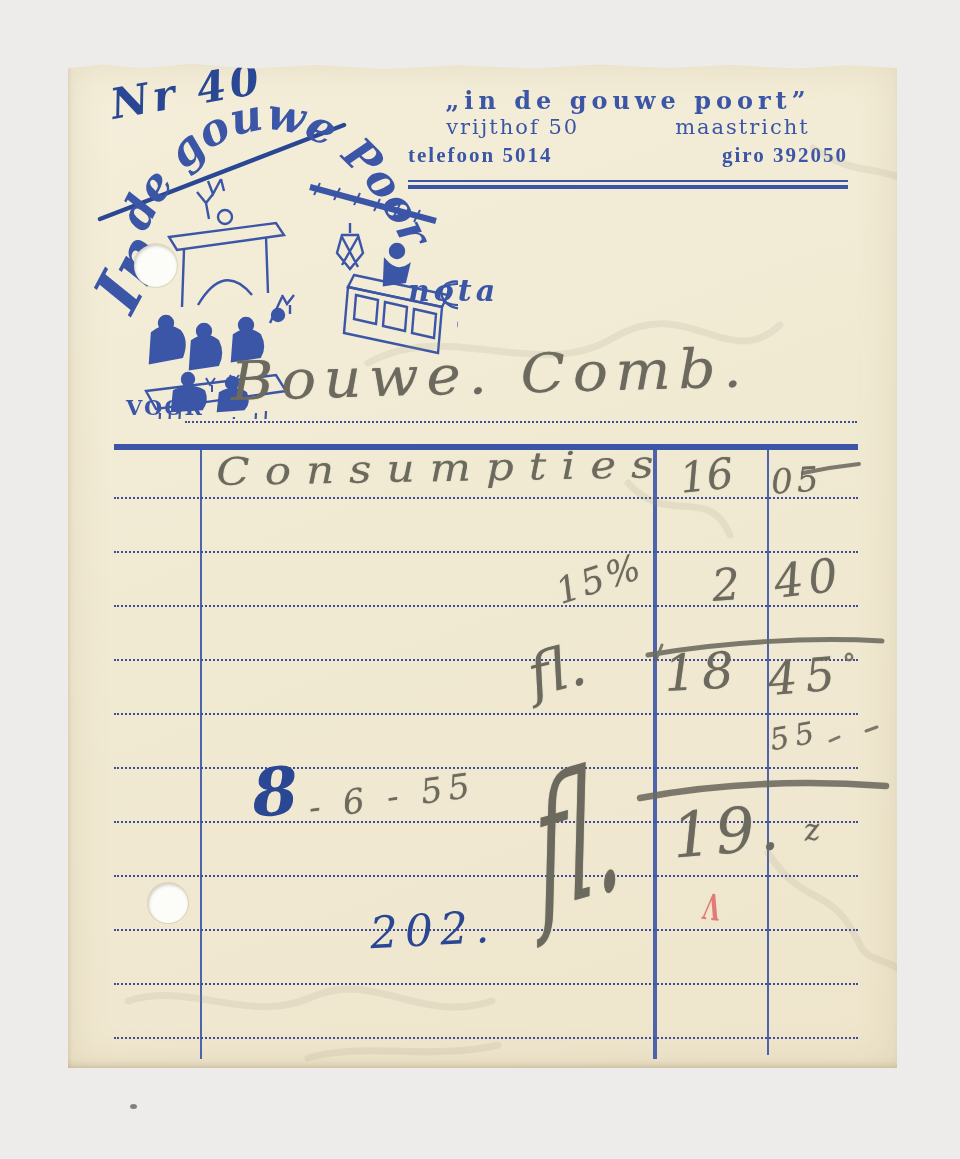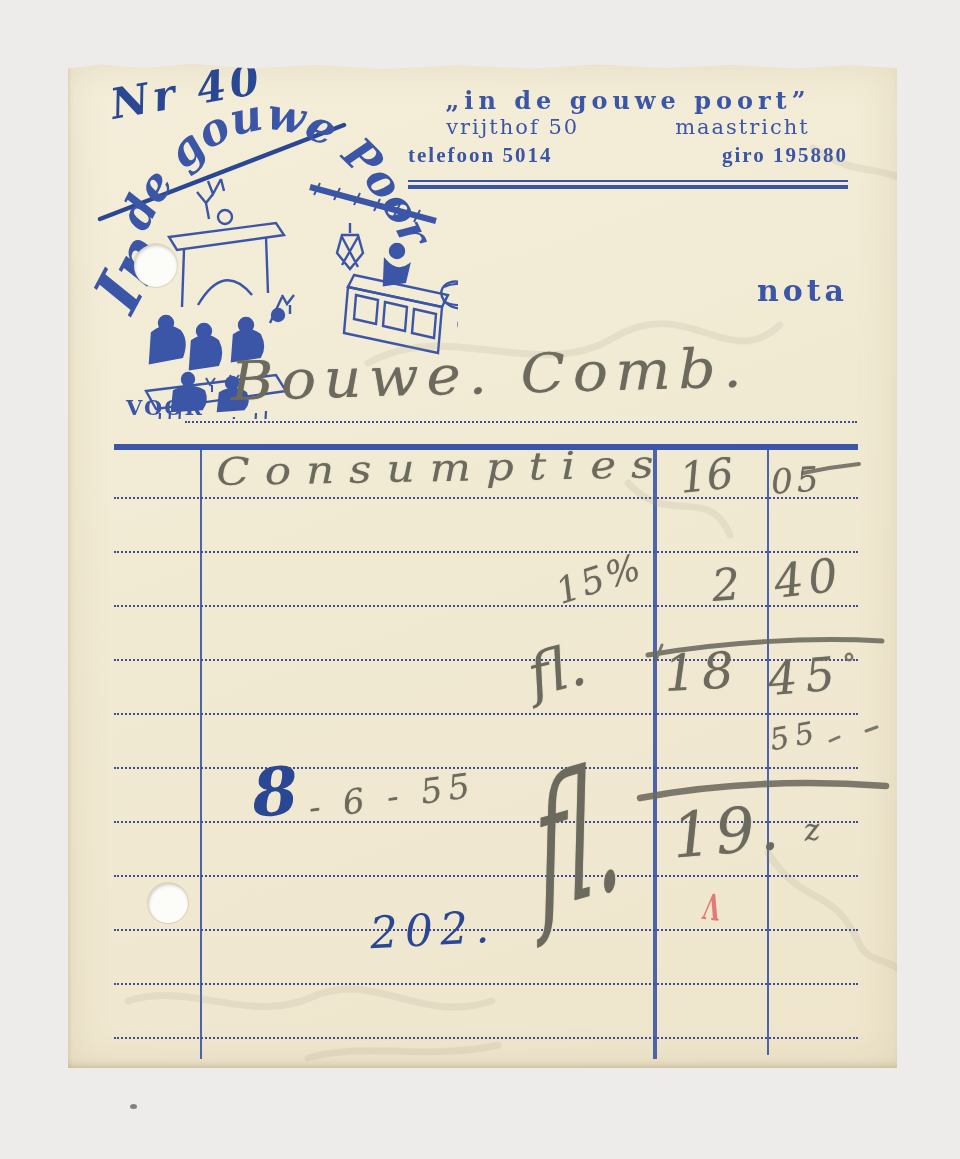--- a/index.html
+++ b/index.html
@@ -20,21 +20,21 @@
   }
   .abs{position:absolute;}
   
   .print{color:var(--print-blue,#3b55a7);}
   .hdr{position:absolute;left:340px;top:18px;width:440px;text-align:center;}
   .hdr-l1{font-size:19px;letter-spacing:3.5px;font-weight:bold;}
   .hdr-l2{font-size:24px;letter-spacing:5px;font-weight:bold;margin-top:5px;white-space:nowrap;}
   .hdr-l3{display:flex;justify-content:center;gap:96px;font-size:21px;letter-spacing:2px;font-weight:normal;margin-top:0;}
   .hdr-l4{display:flex;justify-content:space-between;font-size:21px;letter-spacing:2px;font-weight:bold;margin-top:4px;font-family:Liberation Serif, serif;}
   .hdr-rule{margin-top:12px;border-top:2px solid var(--print-blue,#3b55a7);height:3px;border-bottom:4px solid var(--print-blue,#3b55a7);}
-  .nota{position:absolute;left:340px;top:210px;width:440px;text-align:right;font-size:30px;font-weight:bold;letter-spacing:4px;}
+  .nota{position:absolute;left:340px;top:210px;width:440px;text-align:left;font-size:30px;font-weight:bold;letter-spacing:4px;font-style:italic;}
   .voor-label{position:absolute;left:58px;top:332px;font-size:21px;font-weight:bold;letter-spacing:2px;}
   .voor-dots{position:absolute;left:117px;top:334px;width:672px;height:24px;border-bottom:2px dotted var(--dot-blue,#3f4c97);}
   
   .t-top{position:absolute;left:46px;top:381px;width:744px;height:6px;background:var(--print-blue,#3b55a7);}
   .t-v{position:absolute;background:var(--print-blue,#3b55a7);opacity:.9;}
   .t-v.left{left:132px;top:384px;width:2px;height:612px;}
   .t-v.mid{left:585px;top:384px;width:4px;height:612px;}
   .t-v.right{left:699px;top:384px;width:2px;height:608px;}
   .row-dotted{position:absolute;left:46px;width:744px;height:0;border-bottom:2px dotted var(--dot-blue,#3f4c97);}
   
@@ -114,21 +114,21 @@
     </svg>
 
     <div class="hdr print">
       <div class="hdr-l2">„in de gouwe poort”</div>
       <div class="hdr-l3">
         <span>vrijthof 50</span>
         <span>maastricht</span>
       </div>
       <div class="hdr-l4">
         <span>telefoon 5014</span>
-        <span>giro 195880</span>
+        <span>giro 392050</span>
       </div>
       <div class="hdr-rule"></div>
     </div>
 
     <div class="nota print">nota</div>
 
     <div class="voor-label print">VOOR</div>
     <div class="voor-dots"></div>
     <div class="abs hand pencil" style="left:162px;top:292px;font-size:54px;letter-spacing:7px;transform:rotate(-1.5deg) scaleX(1.08);transform-origin:left top;">Bouwe. Comb.</div>
 

